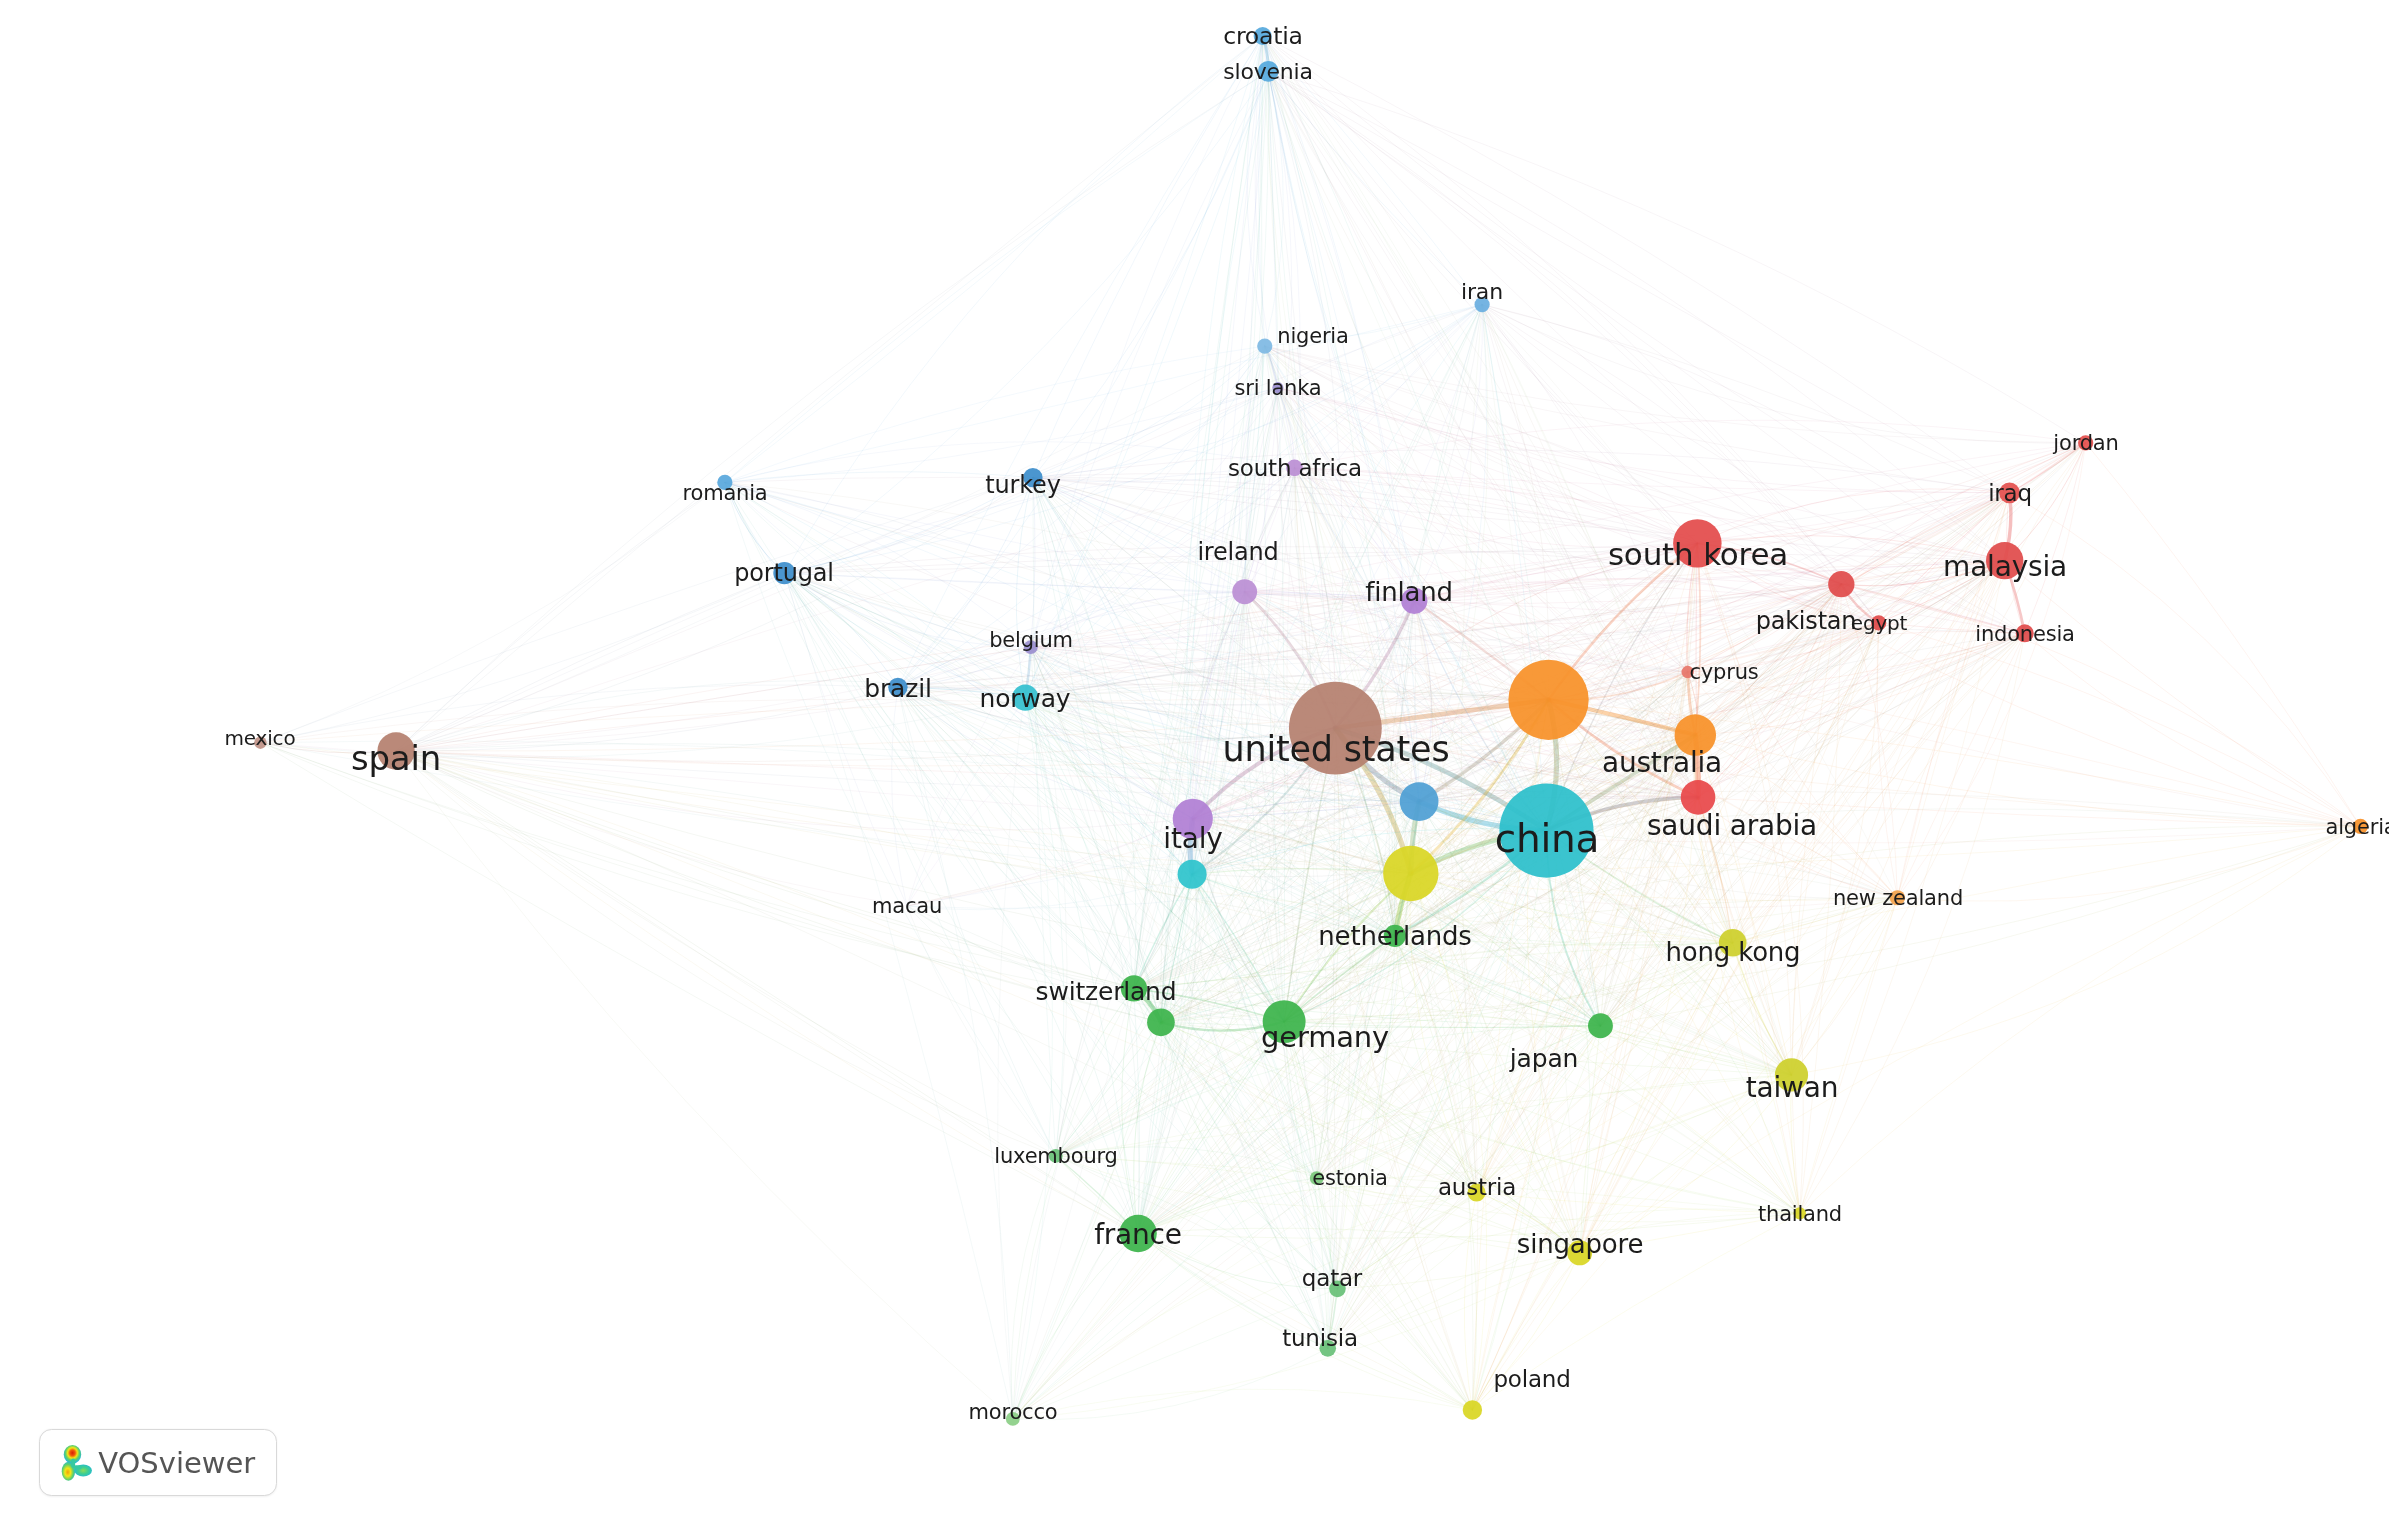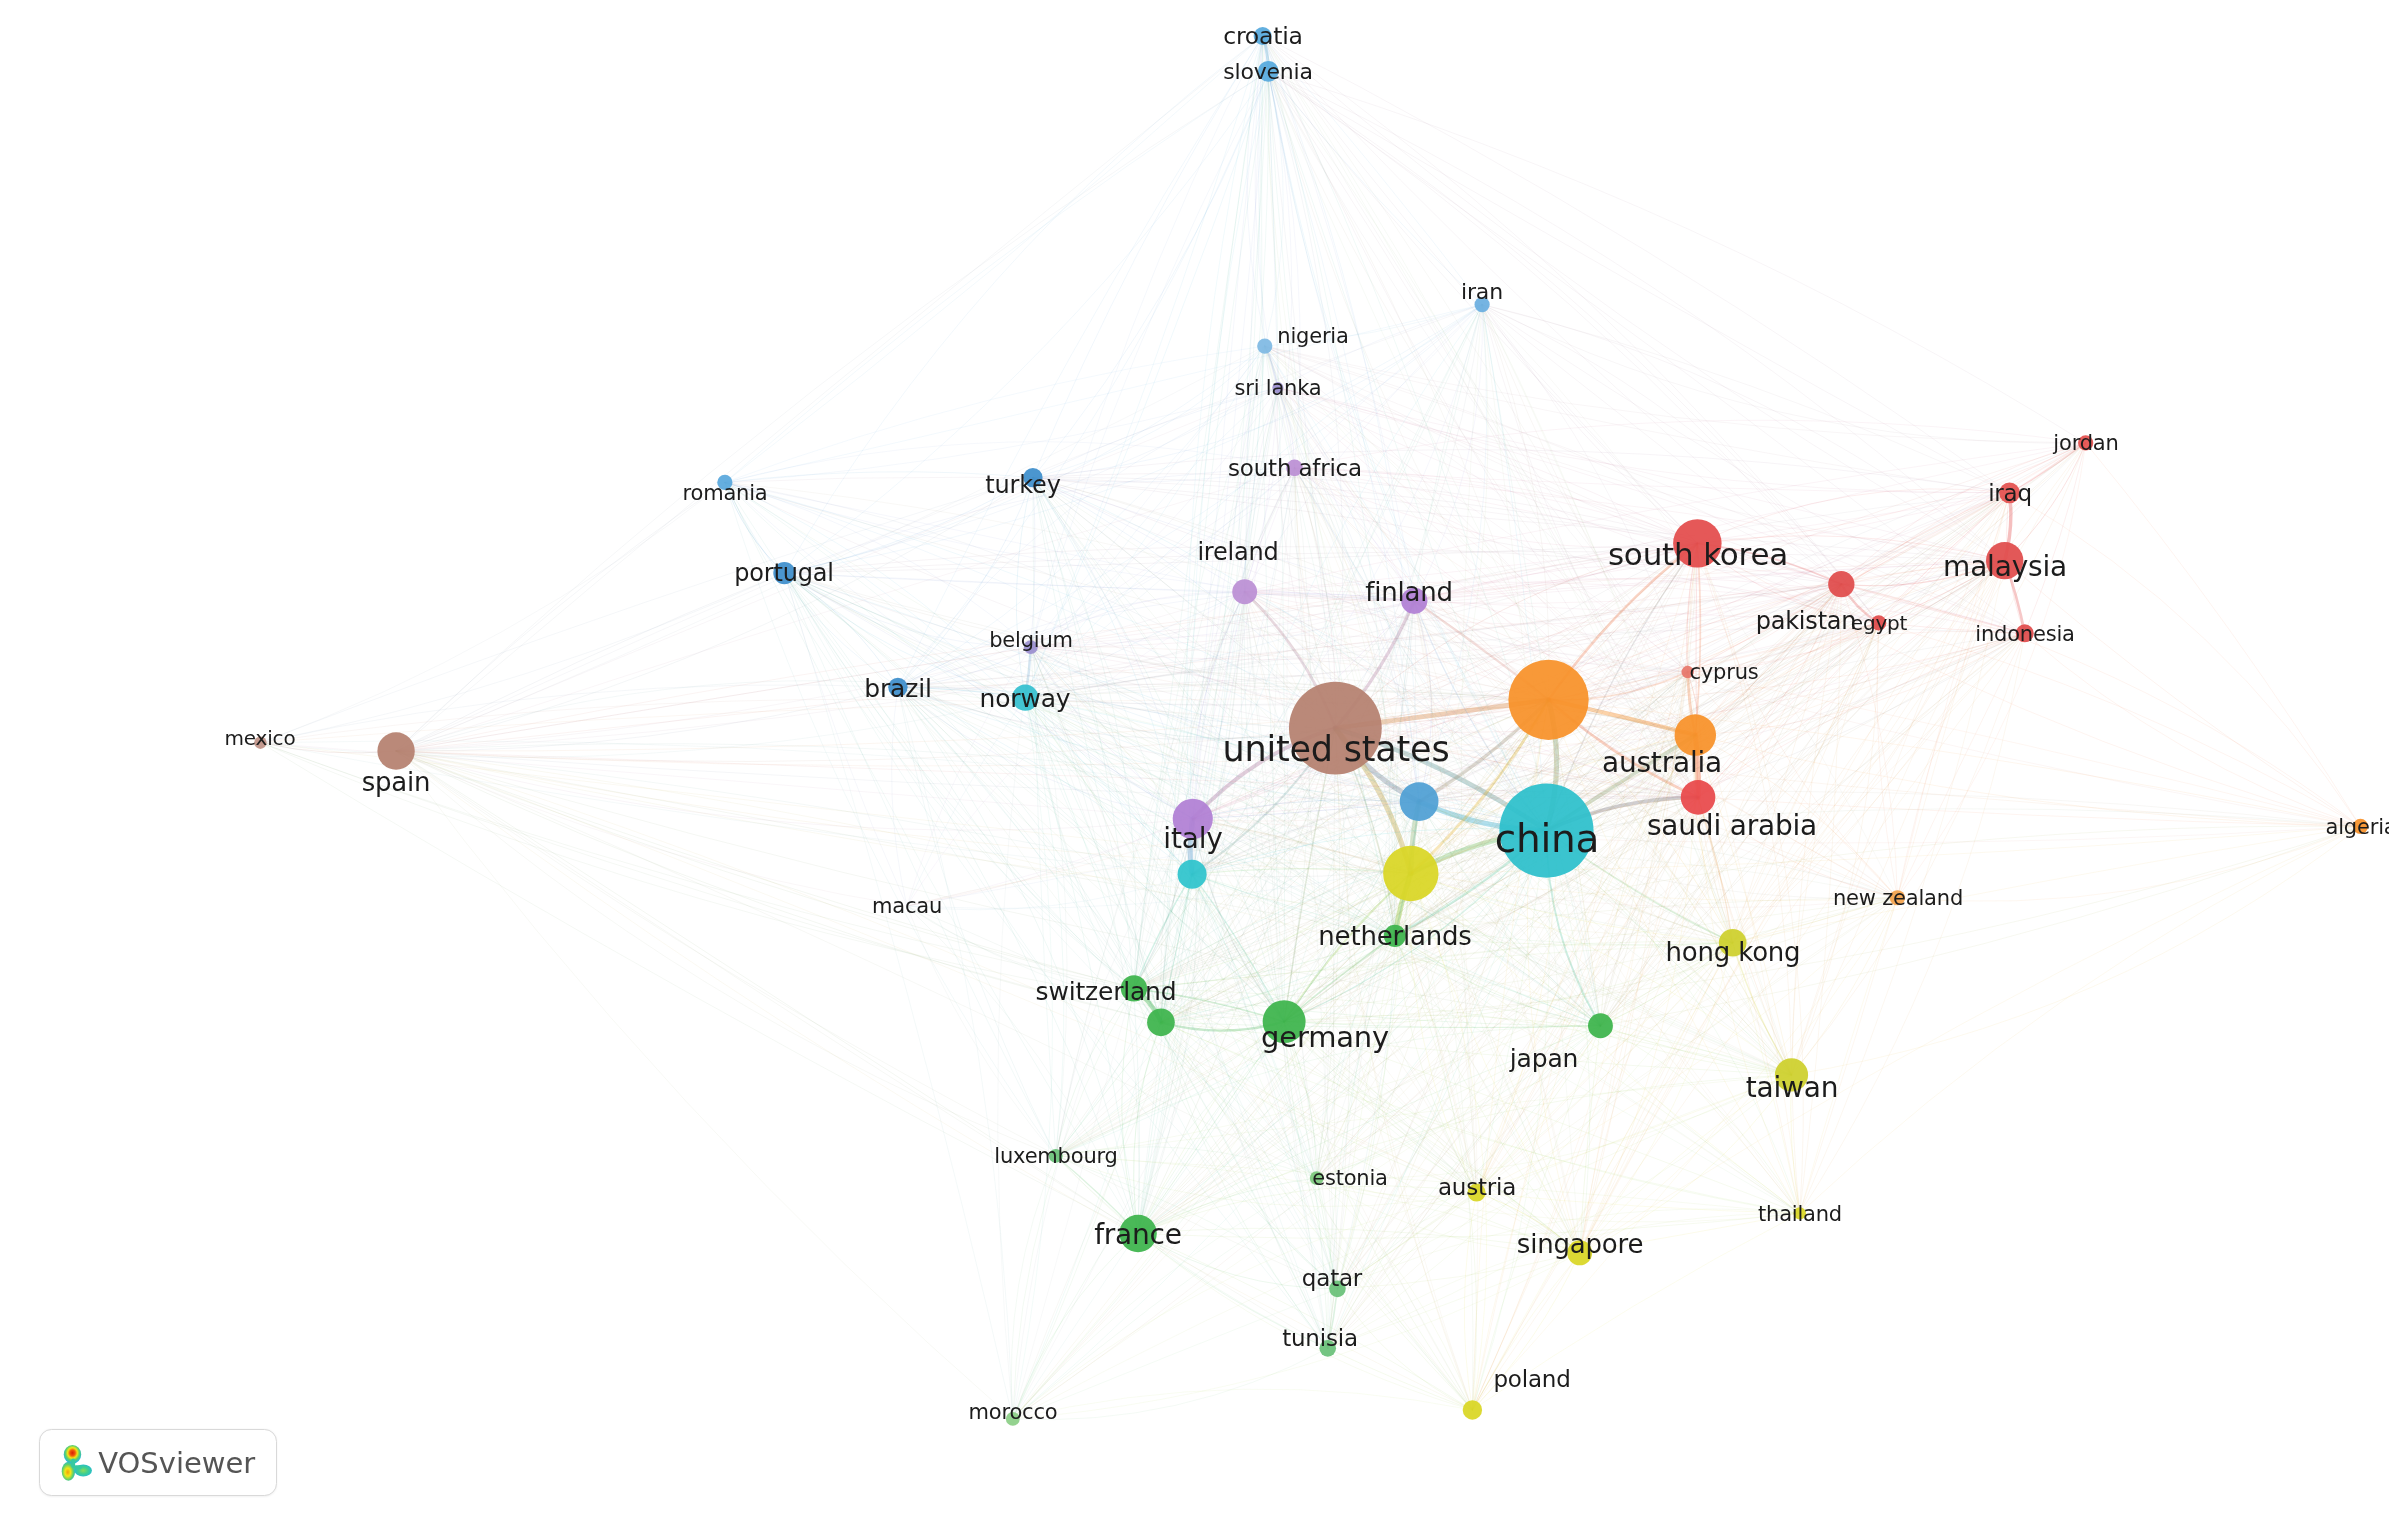--- a/index.html
+++ b/index.html
@@ -1283,21 +1283,21 @@
       <div class="node-label" style="left: 1238px; top: 552px; font-size: 24px;">ireland</div>
       <div class="node-label" style="left: 1409px; top: 592px; font-size: 26px;">finland</div>
       <div class="node-label" style="left: 1806px; top: 621px; font-size: 24px;">pakistan</div>
       <div class="node-label" style="left: 1879px; top: 623px; font-size: 20px;">egypt</div>
       <div class="node-label" style="left: 2025px; top: 634px; font-size: 21px;">indonesia</div>
       <div class="node-label" style="left: 1031px; top: 640px; font-size: 21px;">belgium</div>
       <div class="node-label" style="left: 1724px; top: 672px; font-size: 21px;">cyprus</div>
       <div class="node-label" style="left: 898px; top: 688px; font-size: 25px;">brazil</div>
       <div class="node-label" style="left: 1025px; top: 698px; font-size: 25px;">norway</div>
       <div class="node-label" style="left: 260px; top: 738px; font-size: 20px;">mexico</div>
-      <div class="node-label" style="left: 396px; top: 782px; font-size: 26px;">spain</div>
+      <div class="node-label" style="left: 396px; top: 758px; font-size: 34px;">spain</div>
       <div class="node-label" style="left: 1336px; top: 749px; font-size: 35px;">united states</div>
       <div class="node-label" style="left: 1662px; top: 762px; font-size: 28px;">australia</div>
       <div class="node-label" style="left: 1547px; top: 838px; font-size: 39px;">china</div>
       <div class="node-label" style="left: 1193px; top: 838px; font-size: 28px;">italy</div>
       <div class="node-label" style="left: 1732px; top: 825px; font-size: 28px;">saudi arabia</div>
       <div class="node-label" style="left: 2361px; top: 827px; font-size: 21px;">algeria</div>
       <div class="node-label" style="left: 907px; top: 906px; font-size: 21px;">macau</div>
       <div class="node-label" style="left: 1898px; top: 898px; font-size: 21px;">new zealand</div>
       <div class="node-label" style="left: 1395px; top: 936px; font-size: 26px;">netherlands</div>
       <div class="node-label" style="left: 1733px; top: 952px; font-size: 26px;">hong kong</div>

